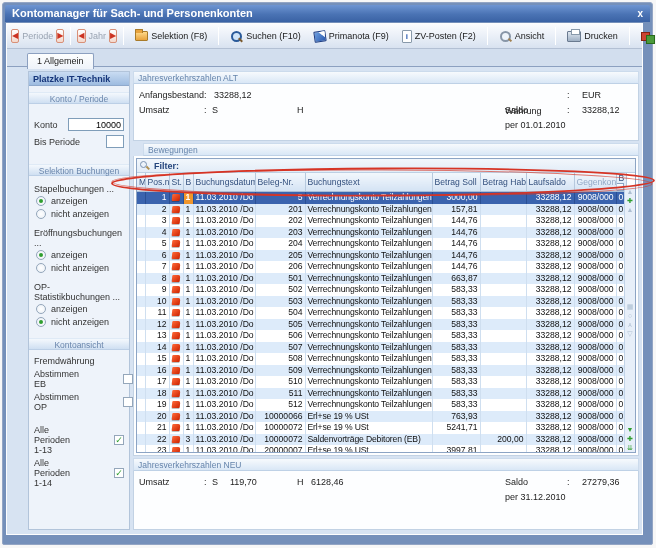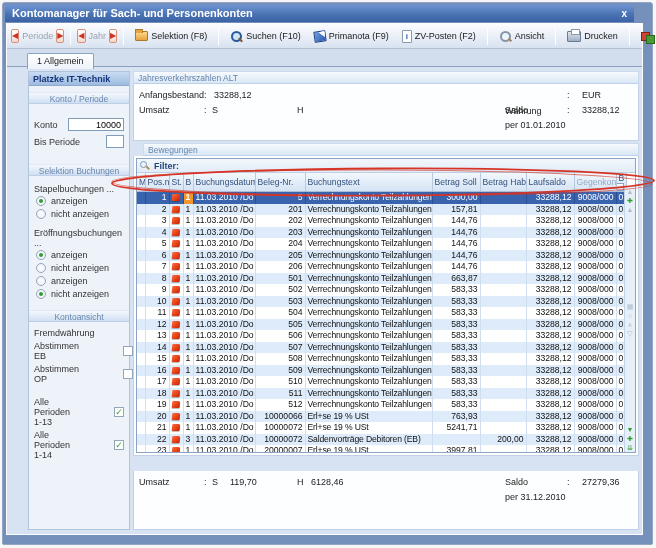--- a/index.html
+++ b/index.html
@@ -1,18 +1,18 @@
 <!DOCTYPE html>
 <html><head>
 <meta charset="utf-8">
 <style>
   * { margin:0; padding:0; box-sizing:border-box; }
   html,body { width:656px; height:548px; font-family:"Liberation Sans","DejaVu Sans",sans-serif; background:#f7f7f7; overflow:hidden; }
   .window { position:absolute; left:2px; top:2px; width:651px; height:543px; background:#7590ba; border:1px solid #93a5c4; border-radius:3px 3px 2px 2px; }
-  .titlebar { position:absolute; left:2px; top:2px; right:18px; height:17px; background:linear-gradient(#6e95d2,#4a73b4 55%,#3a62a4); color:#fff; font-size:11px; font-weight:bold; line-height:17px; padding-left:7px; border-radius:2px 2px 0 0; display:flex; justify-content:space-between; }
+  .titlebar { position:absolute; left:2px; top:2px; right:2px; height:17px; background:linear-gradient(#6e95d2,#4a73b4 55%,#3a62a4); color:#fff; font-size:11px; font-weight:bold; line-height:17px; padding-left:7px; border-radius:2px 2px 0 0; display:flex; justify-content:space-between; }
   .close-x { padding-right:7px; font-weight:bold; font-size:10px; cursor:default; }
   .client { position:absolute; left:3px; top:20px; right:9px; bottom:9px; background:#d2deee; border:1px solid #fdfdfd; }
 
   
   .toolbar { position:absolute; left:0; right:0; top:0; height:25px; background:linear-gradient(#fbfcfe,#e7edf6 60%,#d8e2f0); border-bottom:1px solid #b3c0d4; display:flex; align-items:center; padding:0 4px; gap:3px; font-size:9px; color:#222; }
   .tb-sep { width:1px; height:18px; background:#b7c3d5; border-right:1px solid #fff; margin:0 3px; }
   .tb-btn { display:flex; align-items:center; gap:3px; padding:2px 4px; border:1px solid transparent; border-radius:2px; background:transparent; font-size:9px; font-family:inherit; color:#1a1a1a; white-space:nowrap; }
   .tb-label.disabled { color:#9aa4b2; }
   .tb-arrow { width:14px; height:14px; border:1px solid #d89078; border-radius:2px; background:linear-gradient(#fff,#f3d8cc); color:#cc3322; font-size:8px; line-height:12px; text-align:center; padding:0; }
   
@@ -175,20 +175,21 @@
         <div class="lp-text">Eröffnungsbuchungen ...</div>
         <div class="opt-row">
           <span class="radio checked"></span>
           <span>anzeigen</span>
         </div>
         <div class="opt-row">
           <span class="radio"></span>
           <span>nicht anzeigen</span>
         </div>
 
+        <div class="lp-text">OP-Statistikbuchungen ...</div>
         <div class="opt-row">
           <span class="radio"></span>
           <span>anzeigen</span>
         </div>
         <div class="opt-row">
           <span class="radio checked"></span>
           <span>nicht anzeigen</span>
         </div>
 
         <div class="section-bar" style="margin-top:10px">Kontoansicht</div>
@@ -613,20 +614,21 @@
                 <span class="sp"></span>
                 <span class="g">▼</span>
                 <span class="g">✚</span>
                 <span class="g">⇊</span>
               </div>
             </div>
           </div>
         </div>
 
         <div class="group g-neu">
+          <div class="group-header">Jahresverkehrszahlen NEU</div>
           <div class="group-body">
             <span class="fld" style="left:5px;top:6px">Umsatz</span>
             <span class="fld" style="left:70px;top:6px">:</span>
             <span class="fld" style="left:78px;top:6px">S</span>
             <span class="fld" style="left:96px;top:6px">119,70</span>
             <span class="fld" style="left:163px;top:6px">H</span>
             <span class="fld" style="left:177px;top:6px">6128,46</span>
             <span class="fld" style="left:371px;top:6px">Saldo</span>
             <span class="fld" style="left:433px;top:6px">:</span>
             <span class="fld" style="left:448px;top:6px">27279,36</span>

